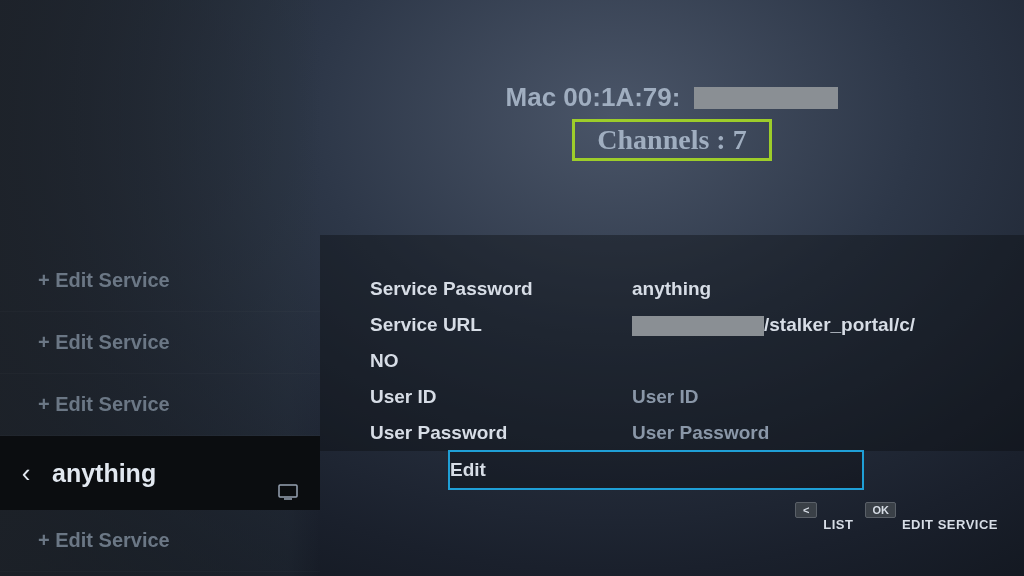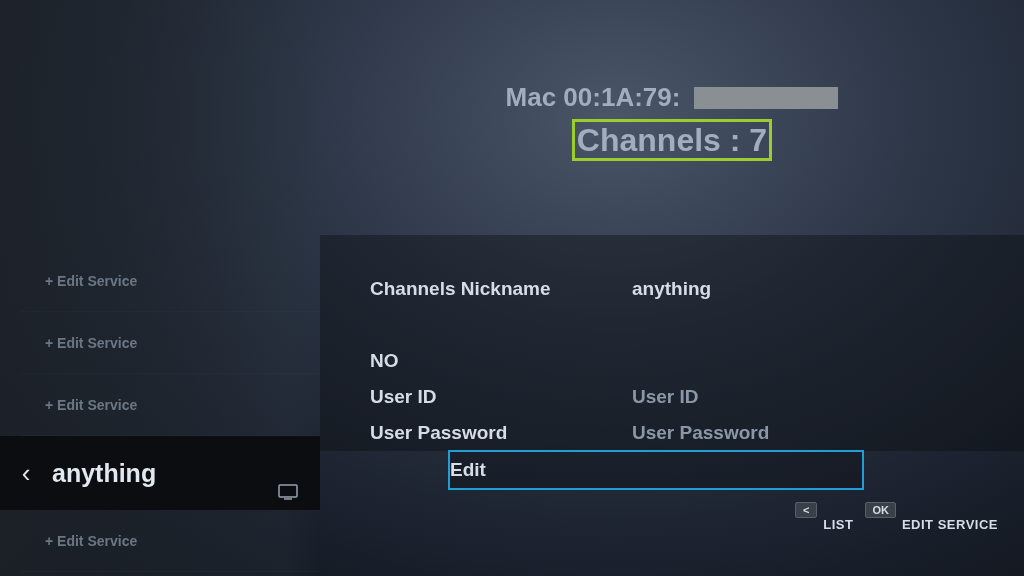--- a/index.html
+++ b/index.html
@@ -18,26 +18,25 @@
       left: 0;
       top: 0;
       width: 320px;
       height: 576px;
       background: linear-gradient(90deg, rgba(30,35,42,0.85) 0%, rgba(40,50,60,0.3) 90%, rgba(40,50,60,0) 100%);
     }
     .sidebar-item {
       height: 62px;
       display: flex;
       align-items: center;
-      padding-left: 25px;
-      font-size: 14px;
+      padding-left: 38px;
+      font-size: 20px;
       font-weight: bold;
       color: #6b7785;
       border-bottom: 1px solid rgba(255,255,255,0.02);
-      margin-left: 20px;
     }
     .sidebar-spacer { height: 250px; }
     .sidebar-selected {
       background: #0b0d10;
       height: 74px;
       position: relative;
       display: flex;
       align-items: center;
     }
     .back-caret {
@@ -83,23 +82,24 @@
       margin-left: 2px;
     }
     .channel-box {
       margin: 6px auto 0 auto;
       border: 3px solid #9dcd2a;
       display: flex;
       align-items: center;
       justify-content: center;
       width: 200px;
       height: 42px;
-      font-size: 32px;
+      font-size: 28px;
       font-weight: bold;
       color: #a0aec0;
+      font-family: Liberation Serif, serif;
     }
     
     .detail {
       position: absolute;
       left: 320px;
       top: 235px;
       width: 704px;
       background: rgba(10,12,15,0.4);
       padding: 36px 0 0 50px;
     }
@@ -203,24 +203,26 @@
     <span>Mac 00:1A:79:</span>
     <span class="mac-mask"></span>
   </div>
   <div class="channel-box">
     <span>Channels : 7</span>
   </div>
 </div>
 
 <div class="detail">
   <div class="row">
-    <div class="label">Channels Nickname</div>
+    <div class="label">Service Password</div>
     <div class="value">anything</div>
   </div>
   <div class="row">
+    <div class="label">Service URL</div>
+    <div class="value"><span class="url-mask"></span><span>/stalker_portal/c/</span></div>
   </div>
   <div class="row">
     <div class="value">NO</div>
   </div>
   <div class="row">
     <div class="label">User ID</div>
     <div class="value pholder">User ID</div>
   </div>
   <div class="row">
     <div class="label">User Password</div>

